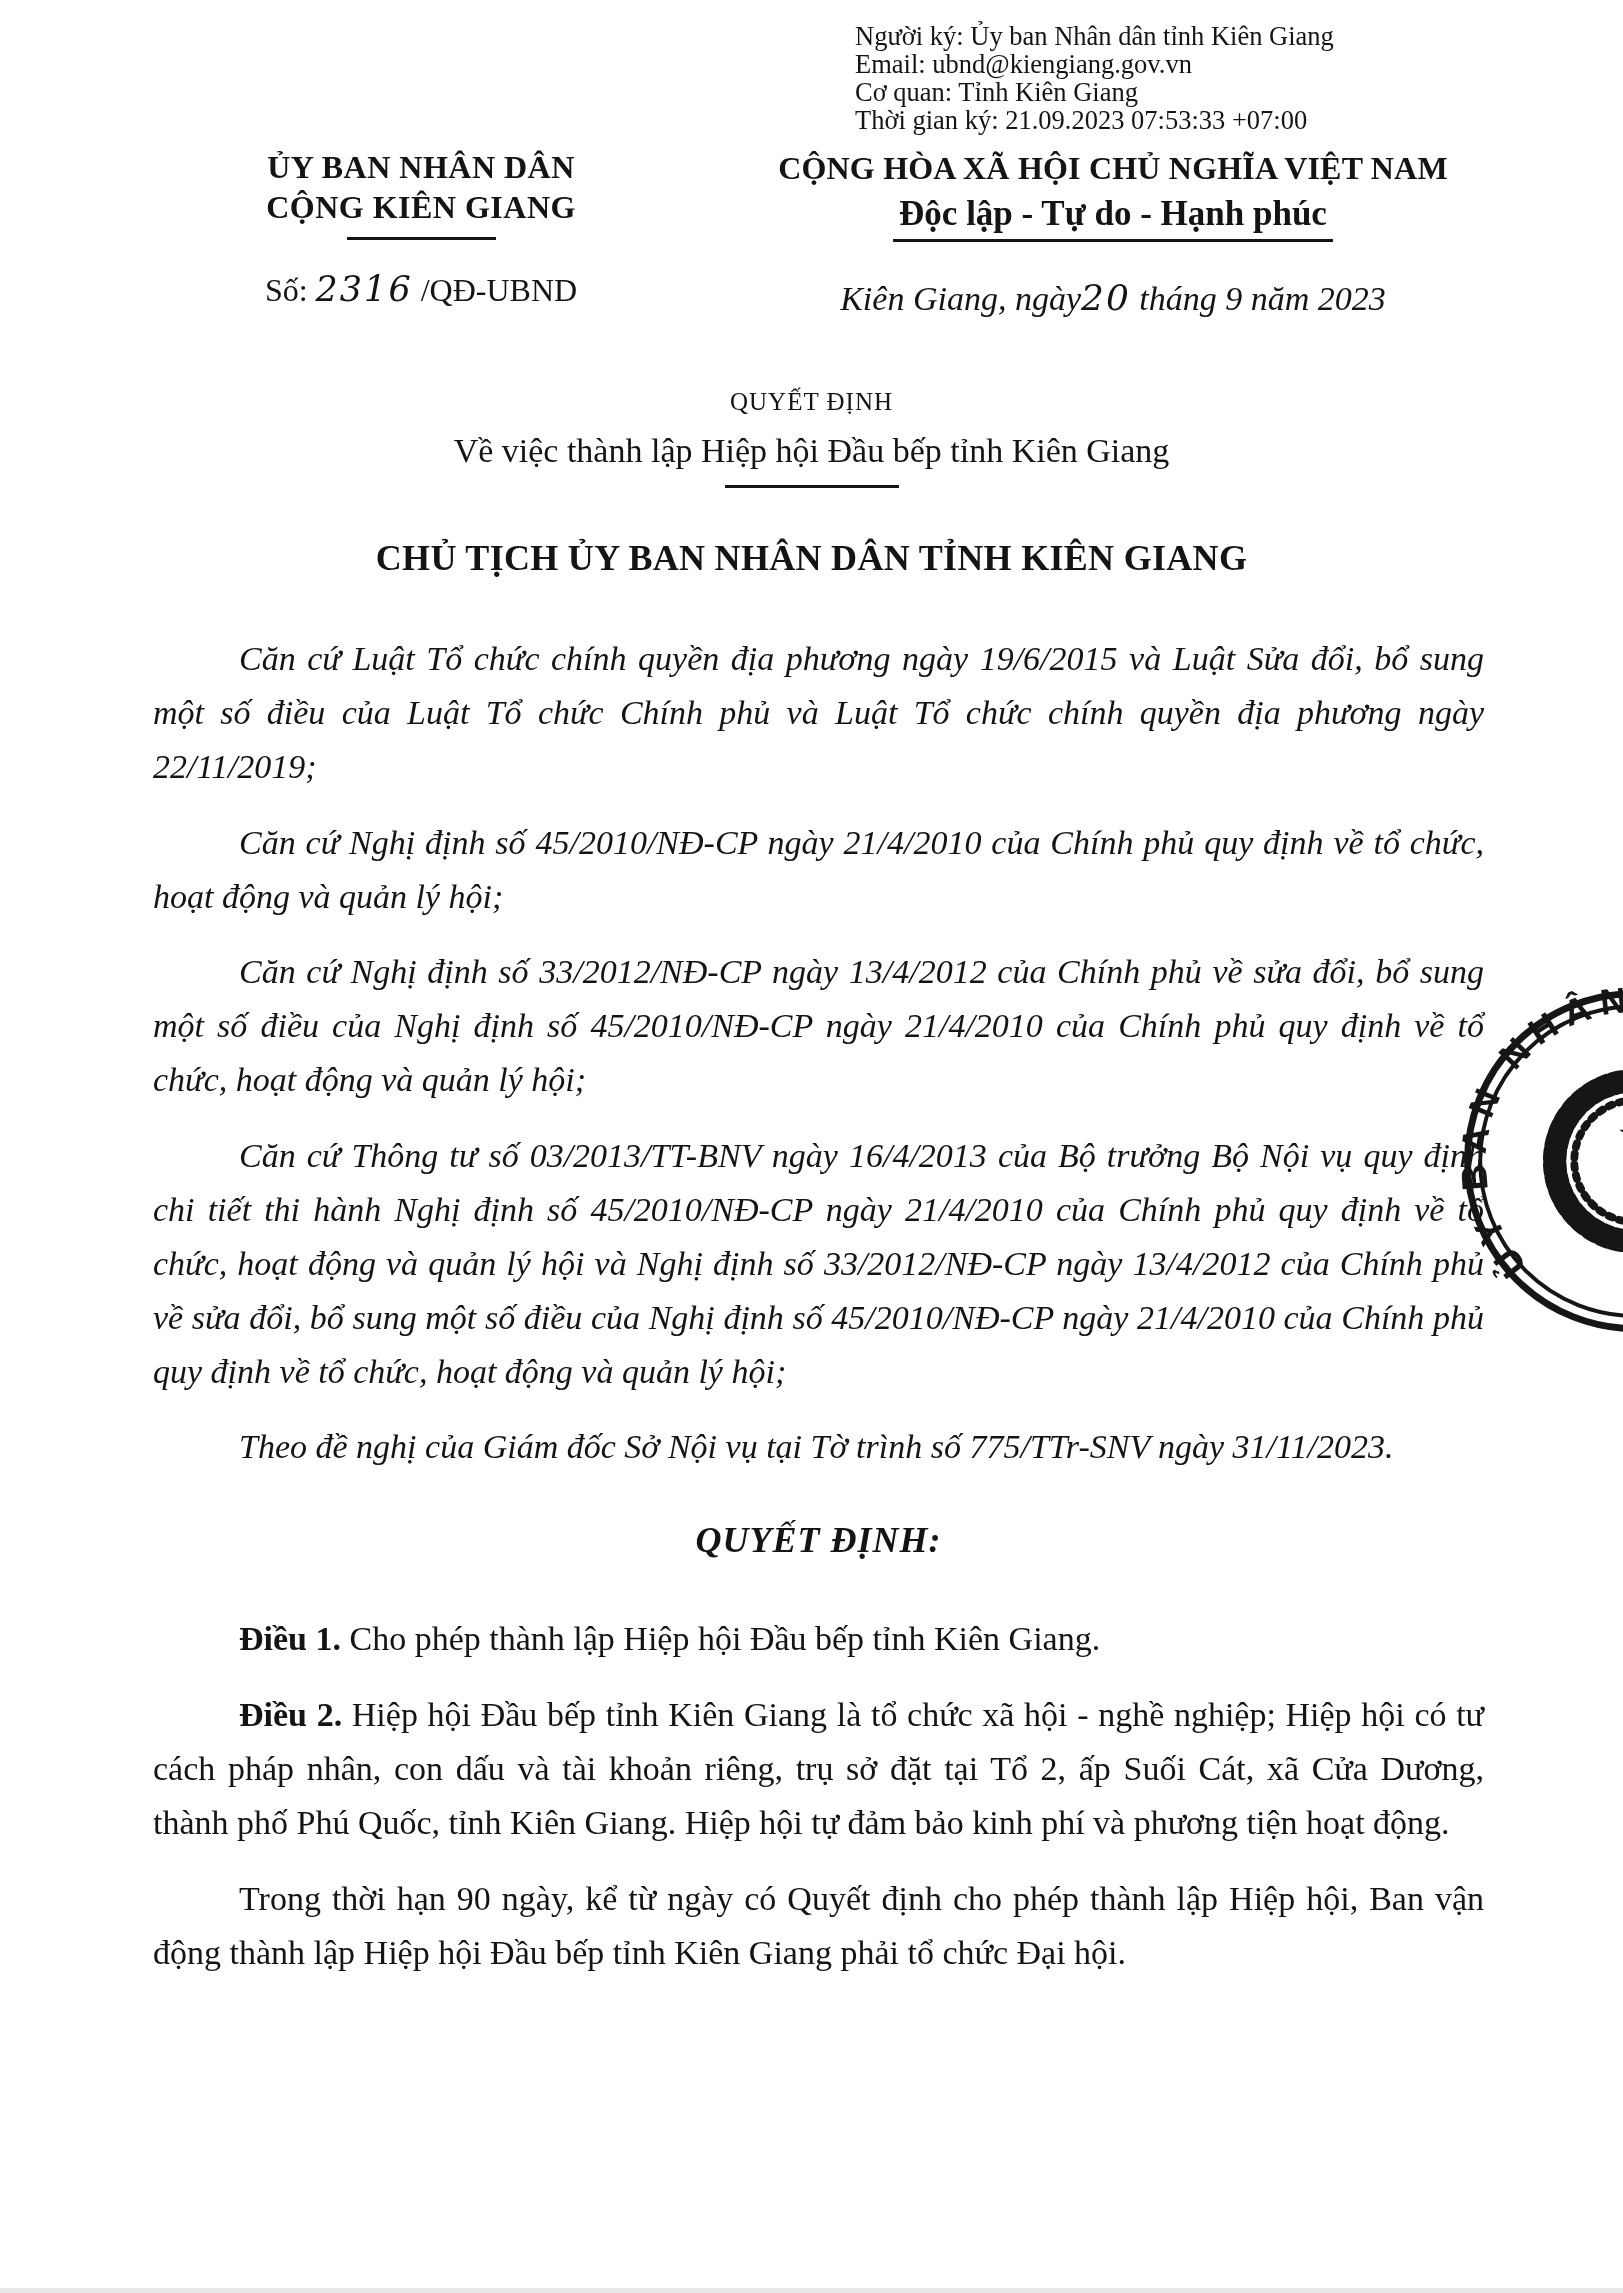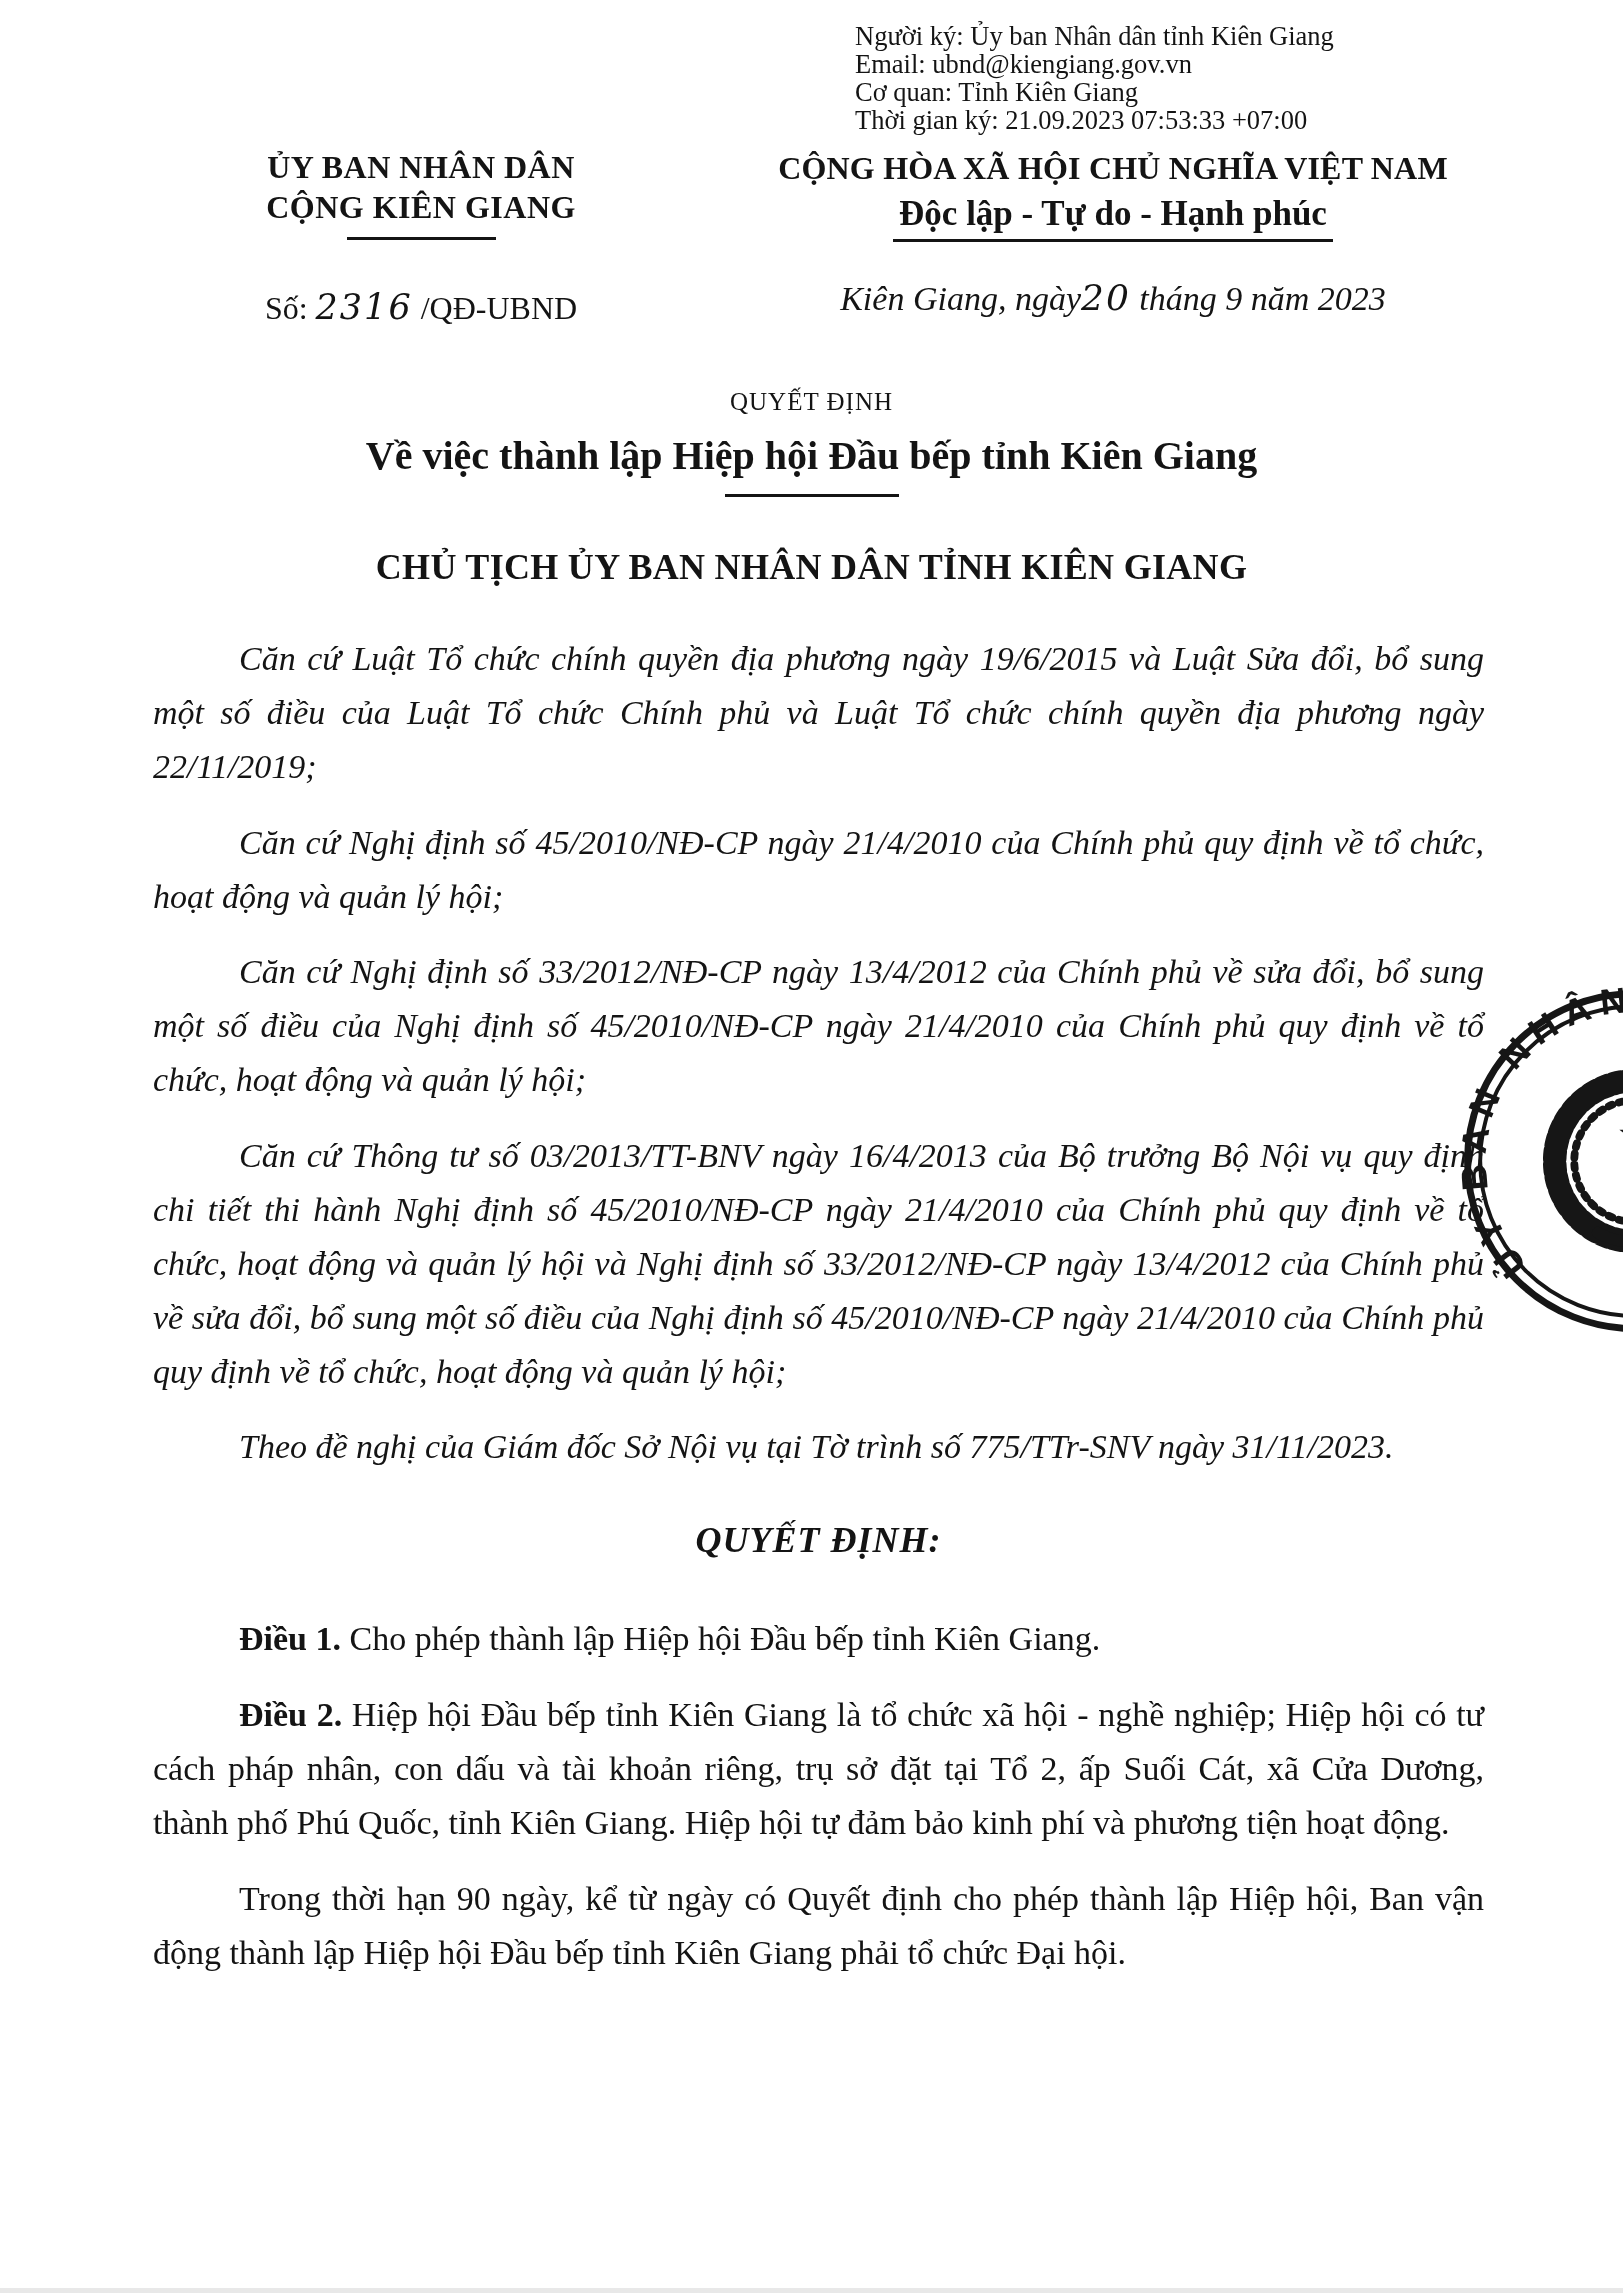--- a/index.html
+++ b/index.html
@@ -16,33 +16,33 @@
   .sig-block{
     position:absolute;left:855px;top:21.6px;
     font-size:26.5px;line-height:28px;
     font-family:"Liberation Serif","DejaVu Serif",serif;
   }
   .sig-block div{white-space:nowrap;}
   
   .hdr-left{position:absolute;left:137px;top:147px;width:568px;text-align:center;}
   .org-line{font-size:32px;font-weight:bold;line-height:40px;letter-spacing:0.5px;}
   .org-rule{width:149px;border-bottom:3.9px solid #141414;margin:9.8px auto 0;}
-  .so-line{margin-top:47px;font-size:32px;white-space:nowrap;}
+  .so-line{margin-top:29px;font-size:32px;white-space:nowrap;}
   .hand{font-style:italic;font-family:"DejaVu Serif",serif;font-size:35px;letter-spacing:2px;}
   
   .hdr-right{position:absolute;left:716px;top:149px;width:794px;text-align:center;}
   .motto-1{font-size:32px;font-weight:bold;line-height:39px;letter-spacing:0.2px;}
   .motto-2{display:inline-block;font-size:35px;font-weight:bold;margin-top:5.9px;
            padding:0 5.9px 4.9px 5.9px;border-bottom:3.9px solid #141414;}
   .dateline{margin-top:35px;font-size:34px;font-style:italic;white-space:nowrap;}
   .dateline .hand{font-size:36px;}
   
   .title-block{position:absolute;left:147px;top:388px;width:1329px;text-align:center;}
   .doc-type{font-size:25px;font-weight:normal;letter-spacing:1px;}
-  .doc-subject{font-size:40px;font-weight:bold;margin-top:15.7px;}
+  .doc-subject{font-size:34px;font-weight:normal;margin-top:15.7px;}
   .title-rule{width:174px;border-bottom:3.9px solid #141414;margin:15.7px auto 0;}
   .authority{margin-top:49px;font-size:36px;font-weight:bold;letter-spacing:0.3px;}
   
   .body-block{
     position:absolute;left:153px;top:632px;width:1331px;
     font-size:34px;line-height:54px;text-align:justify;
   }
   .par{margin:0 0 21.6px 0;text-indent:86px;}
   .preamble-par{font-style:italic;}
   .operative-heading{

